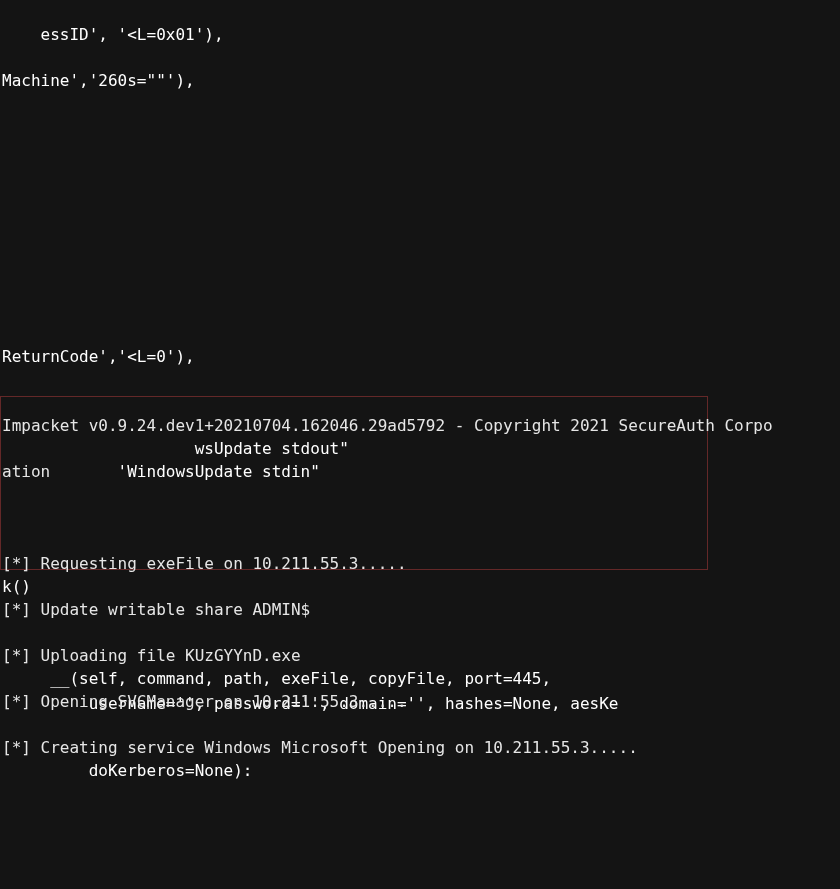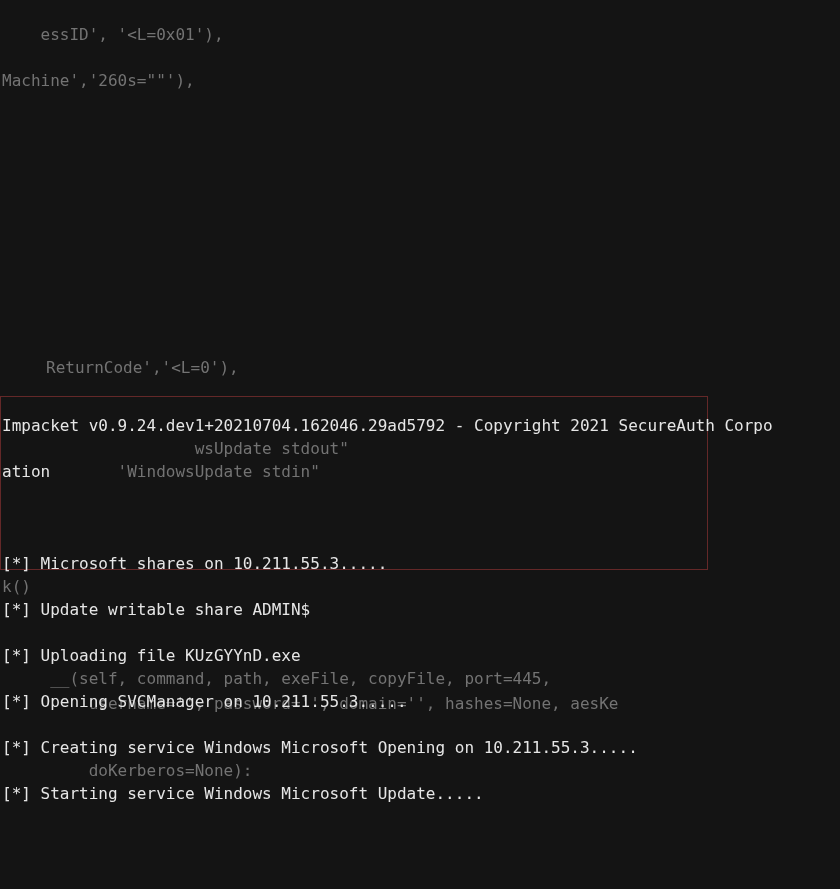--- a/index.html
+++ b/index.html
@@ -16,21 +16,21 @@
     line-height: 23px;
     color: #e6e6e6;
     white-space: pre;
     padding: 0 2px;
     letter-spacing: 0px;
   }
   .line { display: block; }
   .prompt-dollar { color: #e6e6e6; }
   .ghost {
     position: absolute;
-    color: #737373;
+    color: #ffffff;
     pointer-events: none;
     z-index: 0;
   }
   .fg { position: relative; z-index: 1; }
   .container { position: relative; }
   .box {
     position: absolute;
     border: 1px solid rgba(180,60,60,0.5);
     pointer-events: none;
     z-index: 0;
@@ -40,38 +40,37 @@
 <body>
 
 <div class="terminal container">
 
   
   <div class="box" style="left:0px; top:396px; width:706px; height:172px;"></div>
 
   
   <div class="ghost" style="top:23px;">    essID', '&lt;L=0x01'),</div>
   <div class="ghost" style="top:69px;">Machine','260s=""'),</div>
-  <div class="ghost" style="top:356px;margin-left:44px;">ReturnCode','&lt;L=0'),</div>
+  <div class="ghost" style="top:345px;">ReturnCode','&lt;L=0'),</div>
   <div class="ghost" style="top:437px;">                    wsUpdate stdout"</div>
   <div class="ghost" style="top:460px;">            'WindowsUpdate stdin"</div>
   <div class="ghost" style="top:575px;">k()</div>
   <div class="ghost" style="top:667px;">     __(self, command, path, exeFile, copyFile, port=445,</div>
   <div class="ghost" style="top:692px;">         username='', password='', domain='', hashes=None, aesKe</div>
   <div class="ghost" style="top:759px;">         doKerberos=None):</div>
 
   <div class="fg">
 <span class="line">Impacket v0.9.24.dev1+20210704.162046.29ad5792 - Copyright 2021 SecureAuth Corpo</span>
 <span class="line">ation</span>
 <span class="line"> </span>
-<span class="line">[*] Microsoft shares on 10.211.55.3.....</span>
+<span class="line">[*] Requesting exeFile on 10.211.55.3.....</span>
 <span class="line">[*] Update writable share ADMIN$</span>
 <span class="line">[*] Uploading file KUzGYYnD.exe</span>
 <span class="line">[*] Opening SVCManager on 10.211.55.3.....</span>
 <span class="line">[*] Creating service Windows Microsoft Opening on 10.211.55.3.....</span>
-<span class="line">[*] Starting service Windows Microsoft Update.....</span>
 
 
 
 
 
 
 
 
 
 

